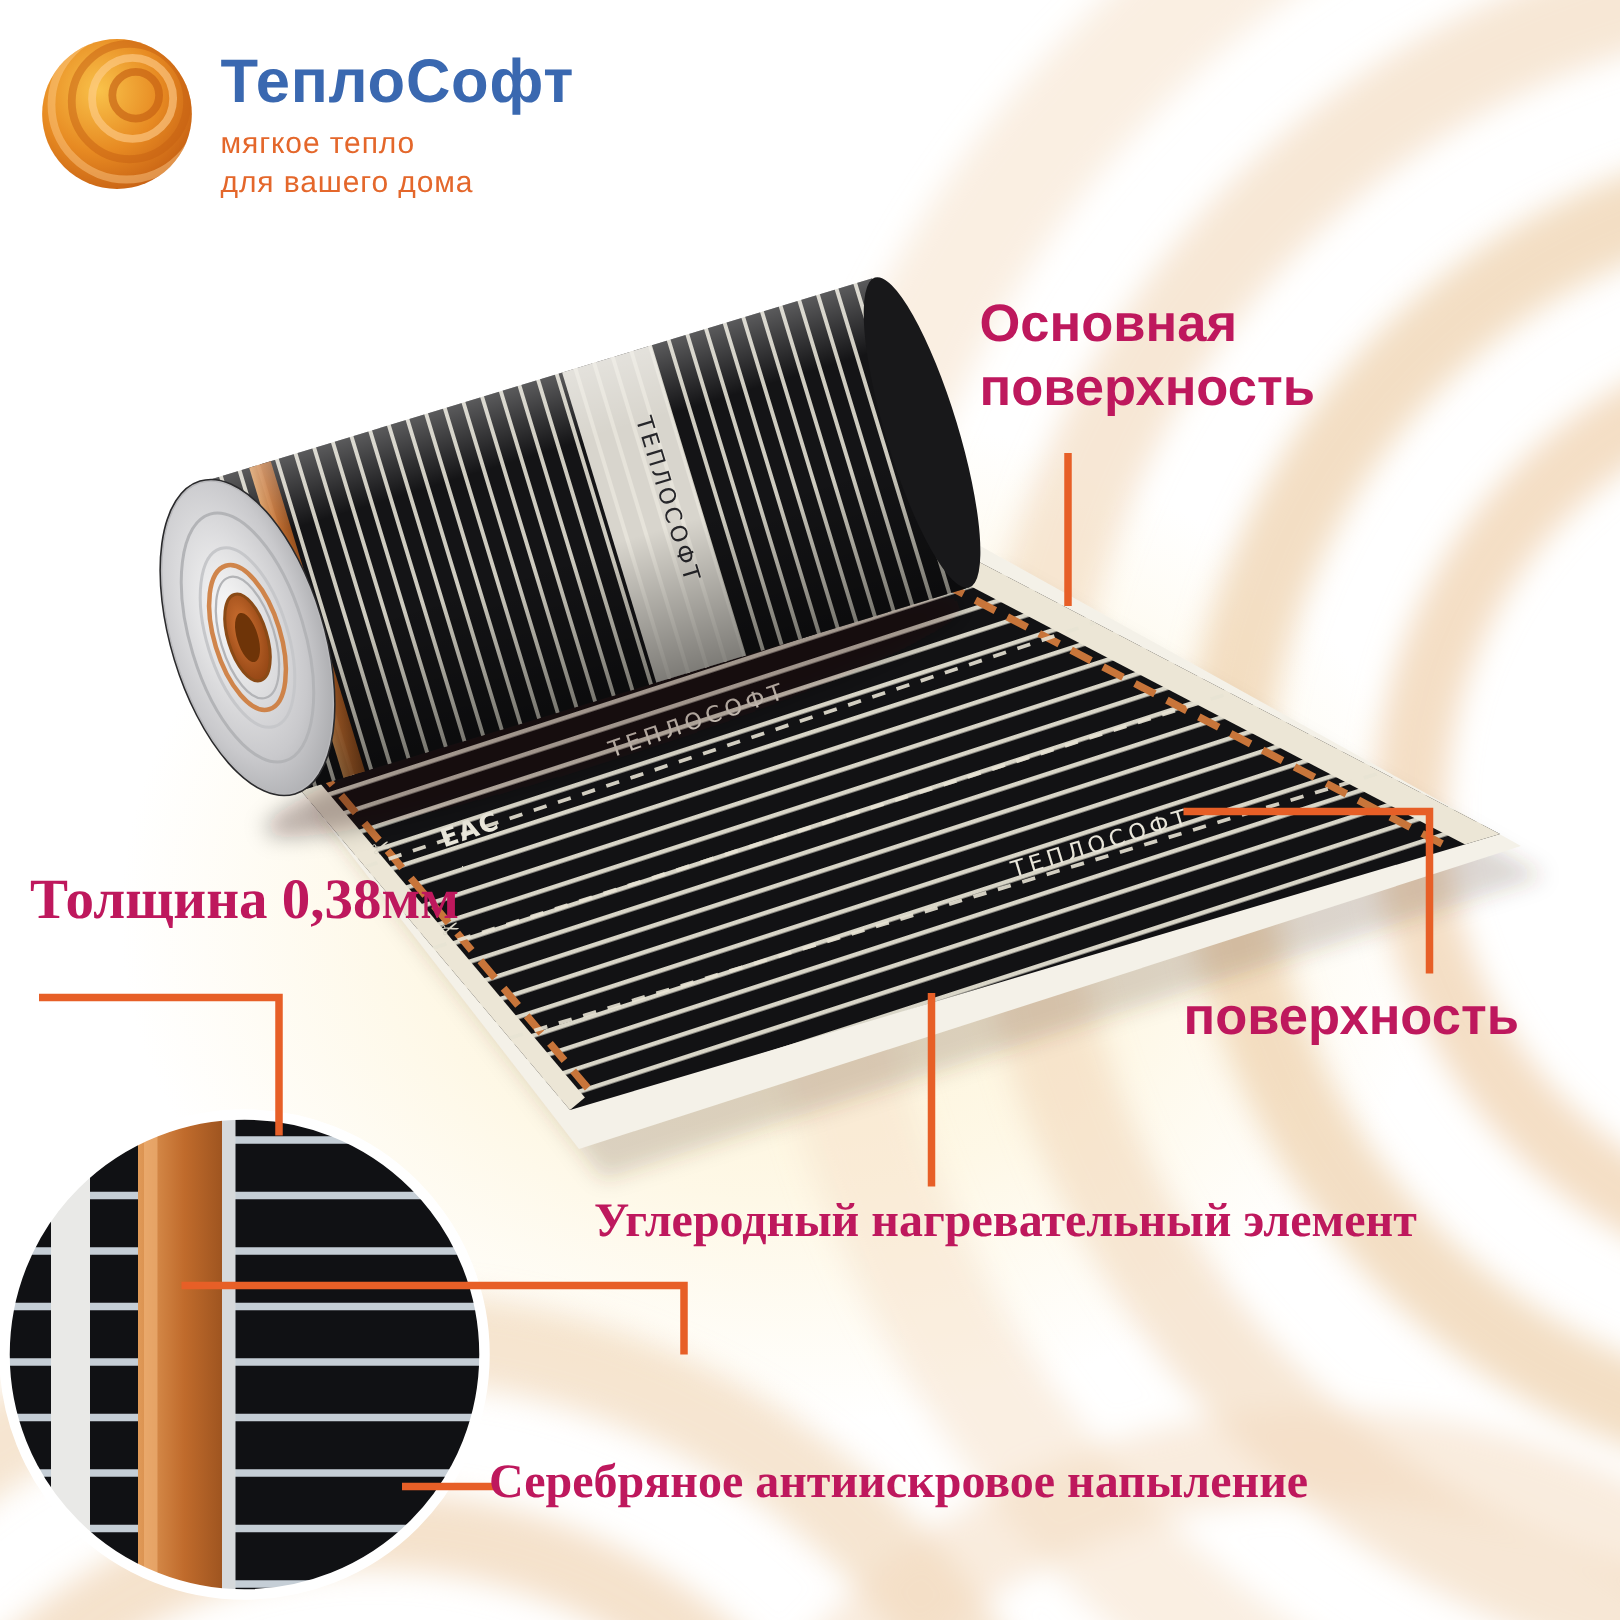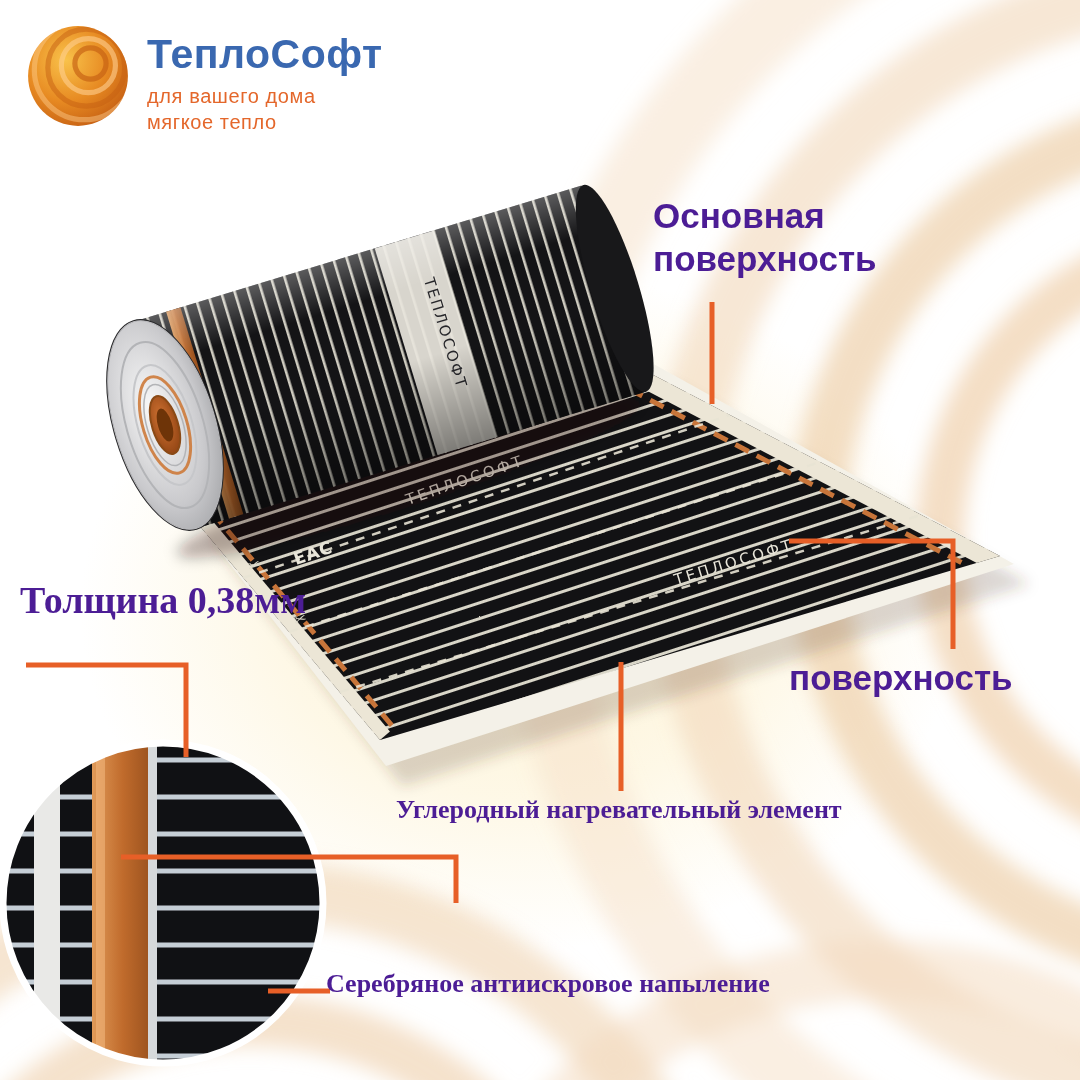--- a/index.html
+++ b/index.html
@@ -10,23 +10,23 @@
   .scene{position:absolute;left:0;top:0;width:1080px;height:1080px;}
 
   
   .logo{position:absolute;left:26px;top:24px;display:flex;align-items:flex-start;z-index:5;}
   .logo-icon{width:104px;height:104px;flex:0 0 auto;}
   .logo-text{margin-left:17px;padding-top:10px;}
   .logo-brand{font-size:41px;font-weight:700;color:#3a68b0;letter-spacing:.5px;line-height:1;}
   .logo-tagline{margin-top:8px;font-size:20px;font-weight:500;color:#e4672b;line-height:1.32;letter-spacing:.6px;}
 
   
-  .label{position:absolute;color:#4c1d95;z-index:4;}
+  .label{position:absolute;color:#be185d;z-index:4;}
   .lbl-sans{font-family:"Liberation Sans",sans-serif;font-weight:700;font-size:35px;line-height:1.24;}
-  .lbl-serif{font-family:"Liberation Serif",serif;font-weight:700;font-size:26px;line-height:1.2;white-space:nowrap;}
+  .lbl-serif{font-family:"Liberation Serif",serif;font-weight:700;font-size:32px;line-height:1.2;white-space:nowrap;}
   .lbl-main{left:653px;top:194px;}
   .lbl-lam{left:789px;top:656px;}
   .lbl-thick{left:20px;top:578px;font-size:38px;}
   .lbl-carbon{left:396px;top:794px;}
   .lbl-copper{left:364px;top:908px;}
   .lbl-silver{left:326px;top:968px;}
 
   
   .film-print{font-family:"DejaVu Sans",sans-serif;fill:#e9e6da;letter-spacing:3px;}
   .film-print-eac{font-family:"DejaVu Sans",sans-serif;fill:#e9e6da;font-weight:bold;letter-spacing:1px;}
@@ -195,22 +195,22 @@
       <g clip-path="url(#logoClip)" fill="none">
         <circle cx="62" cy="38" r="15" stroke="#c55f12" stroke-width="5" opacity="0.65"></circle>
         <circle cx="60" cy="40" r="26" stroke="#ffcf8f" stroke-width="5" opacity="0.6"></circle>
         <circle cx="58" cy="42" r="37" stroke="#c55f12" stroke-width="5" opacity="0.5"></circle>
         <circle cx="56" cy="44" r="48" stroke="#ffcf8f" stroke-width="5" opacity="0.45"></circle>
       </g>
     </svg>
     <div class="logo-text">
       <div class="logo-brand">ТеплоСофт</div>
       <div class="logo-tagline">
+        <div>мягкое тепло</div>
         <div>для вашего дома</div>
-        <div>мягкое тепло</div>
       </div>
     </div>
   </div>
 
   <div class="label lbl-sans lbl-main">
     <div>Основная</div>
     <div>поверхность</div>
   </div>
 
   <div class="label lbl-sans lbl-lam">

